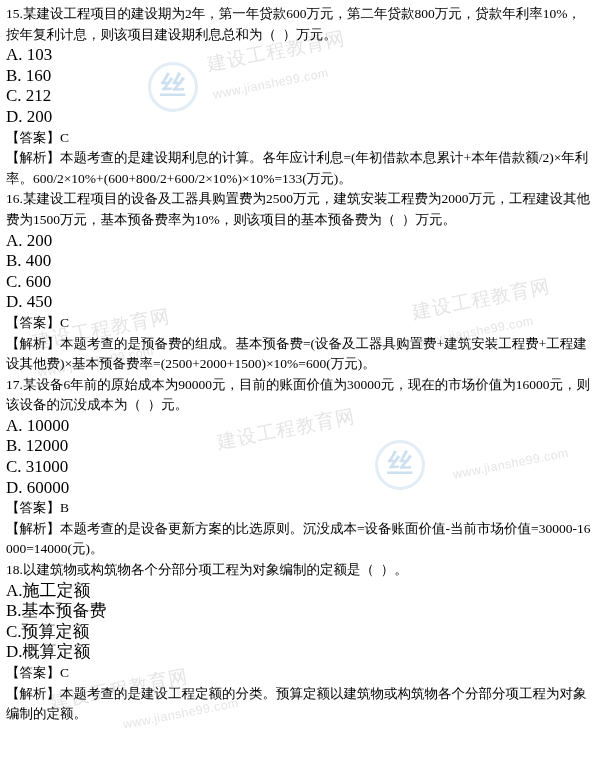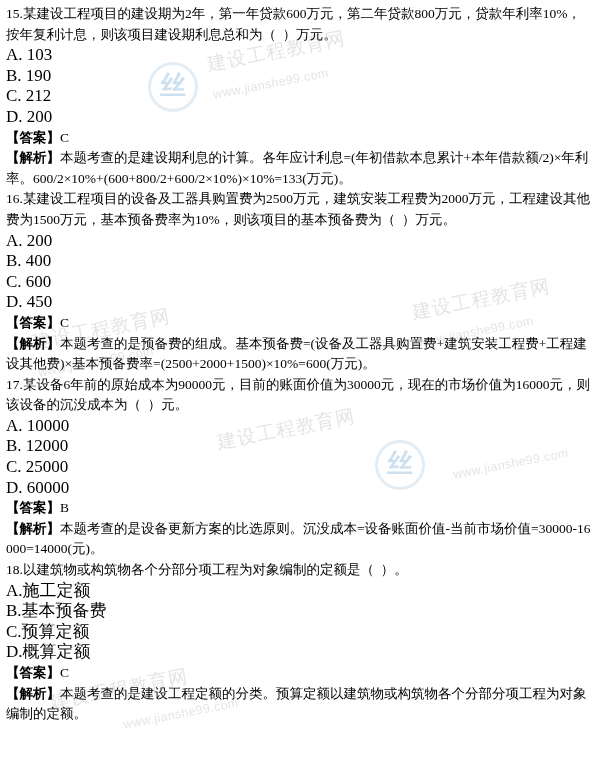--- a/index.html
+++ b/index.html
@@ -42,21 +42,21 @@
     font-size: 17px;
     line-height: 20.6px;
     margin: 0;
   }
   .ans, .exp {
     font-size: 13.5px;
     line-height: 20.6px;
     margin: 0;
   }
   .tag {
-    font-weight: bold;
+    font-weight: normal;
   }
   
   .wm-layer {
     position: absolute;
     left: 0;
     top: 0;
     width: 600px;
     height: 767px;
     z-index: 1;
     pointer-events: none;
@@ -114,42 +114,42 @@
 
   <div class="wm big" style="left:48px; top:690px;">建设工程教育网</div>
   <div class="wm small" style="left:122px; top:718px;">www.jianshe99.com</div>
 </div>
 
 <div id="page">
 
   <div class="q-block">
     <div class="stem line">15.某建设工程项目的建设期为2年，第一年贷款600万元，第二年贷款800万元，贷款年利率10%，按年复利计息，则该项目建设期利息总和为（  ）万元。</div>
     <div class="opt line">A. 103</div>
-    <div class="opt line">B. 190</div>
+    <div class="opt line">B. 160</div>
     <div class="opt line">C. 212</div>
     <div class="opt line">D. 200</div>
     <div class="ans line"><span class="tag">【答案】</span><span>C</span></div>
     <div class="exp line"><span class="tag">【解析】</span><span>本题考查的是建设期利息的计算。各年应计利息=(年初借款本息累计+本年借款额/2)×年利率。600/2×10%+(600+800/2+600/2×10%)×10%=133(万元)。</span></div>
   </div>
 
   <div class="q-block">
     <div class="stem line">16.某建设工程项目的设备及工器具购置费为2500万元，建筑安装工程费为2000万元，工程建设其他费为1500万元，基本预备费率为10%，则该项目的基本预备费为（  ）万元。</div>
     <div class="opt line">A. 200</div>
     <div class="opt line">B. 400</div>
     <div class="opt line">C. 600</div>
     <div class="opt line">D. 450</div>
     <div class="ans line"><span class="tag">【答案】</span><span>C</span></div>
     <div class="exp line"><span class="tag">【解析】</span><span>本题考查的是预备费的组成。基本预备费=(设备及工器具购置费+建筑安装工程费+工程建设其他费)×基本预备费率=(2500+2000+1500)×10%=600(万元)。</span></div>
   </div>
 
   <div class="q-block">
     <div class="stem line">17.某设备6年前的原始成本为90000元，目前的账面价值为30000元，现在的市场价值为16000元，则该设备的沉没成本为（  ）元。</div>
     <div class="opt line">A. 10000</div>
     <div class="opt line">B. 12000</div>
-    <div class="opt line">C. 25000</div>
+    <div class="opt line">C. 31000</div>
     <div class="opt line">D. 60000</div>
     <div class="ans line"><span class="tag">【答案】</span><span>B</span></div>
     <div class="exp line"><span class="tag">【解析】</span><span>本题考查的是设备更新方案的比选原则。沉没成本=设备账面价值-当前市场价值=30000-16000=14000(元)。</span></div>
   </div>
 
   <div class="q-block">
     <div class="stem line">18.以建筑物或构筑物各个分部分项工程为对象编制的定额是（  ）。</div>
     <div class="opt line">A.施工定额</div>
     <div class="opt line">B.基本预备费</div>
     <div class="opt line">C.预算定额</div>

